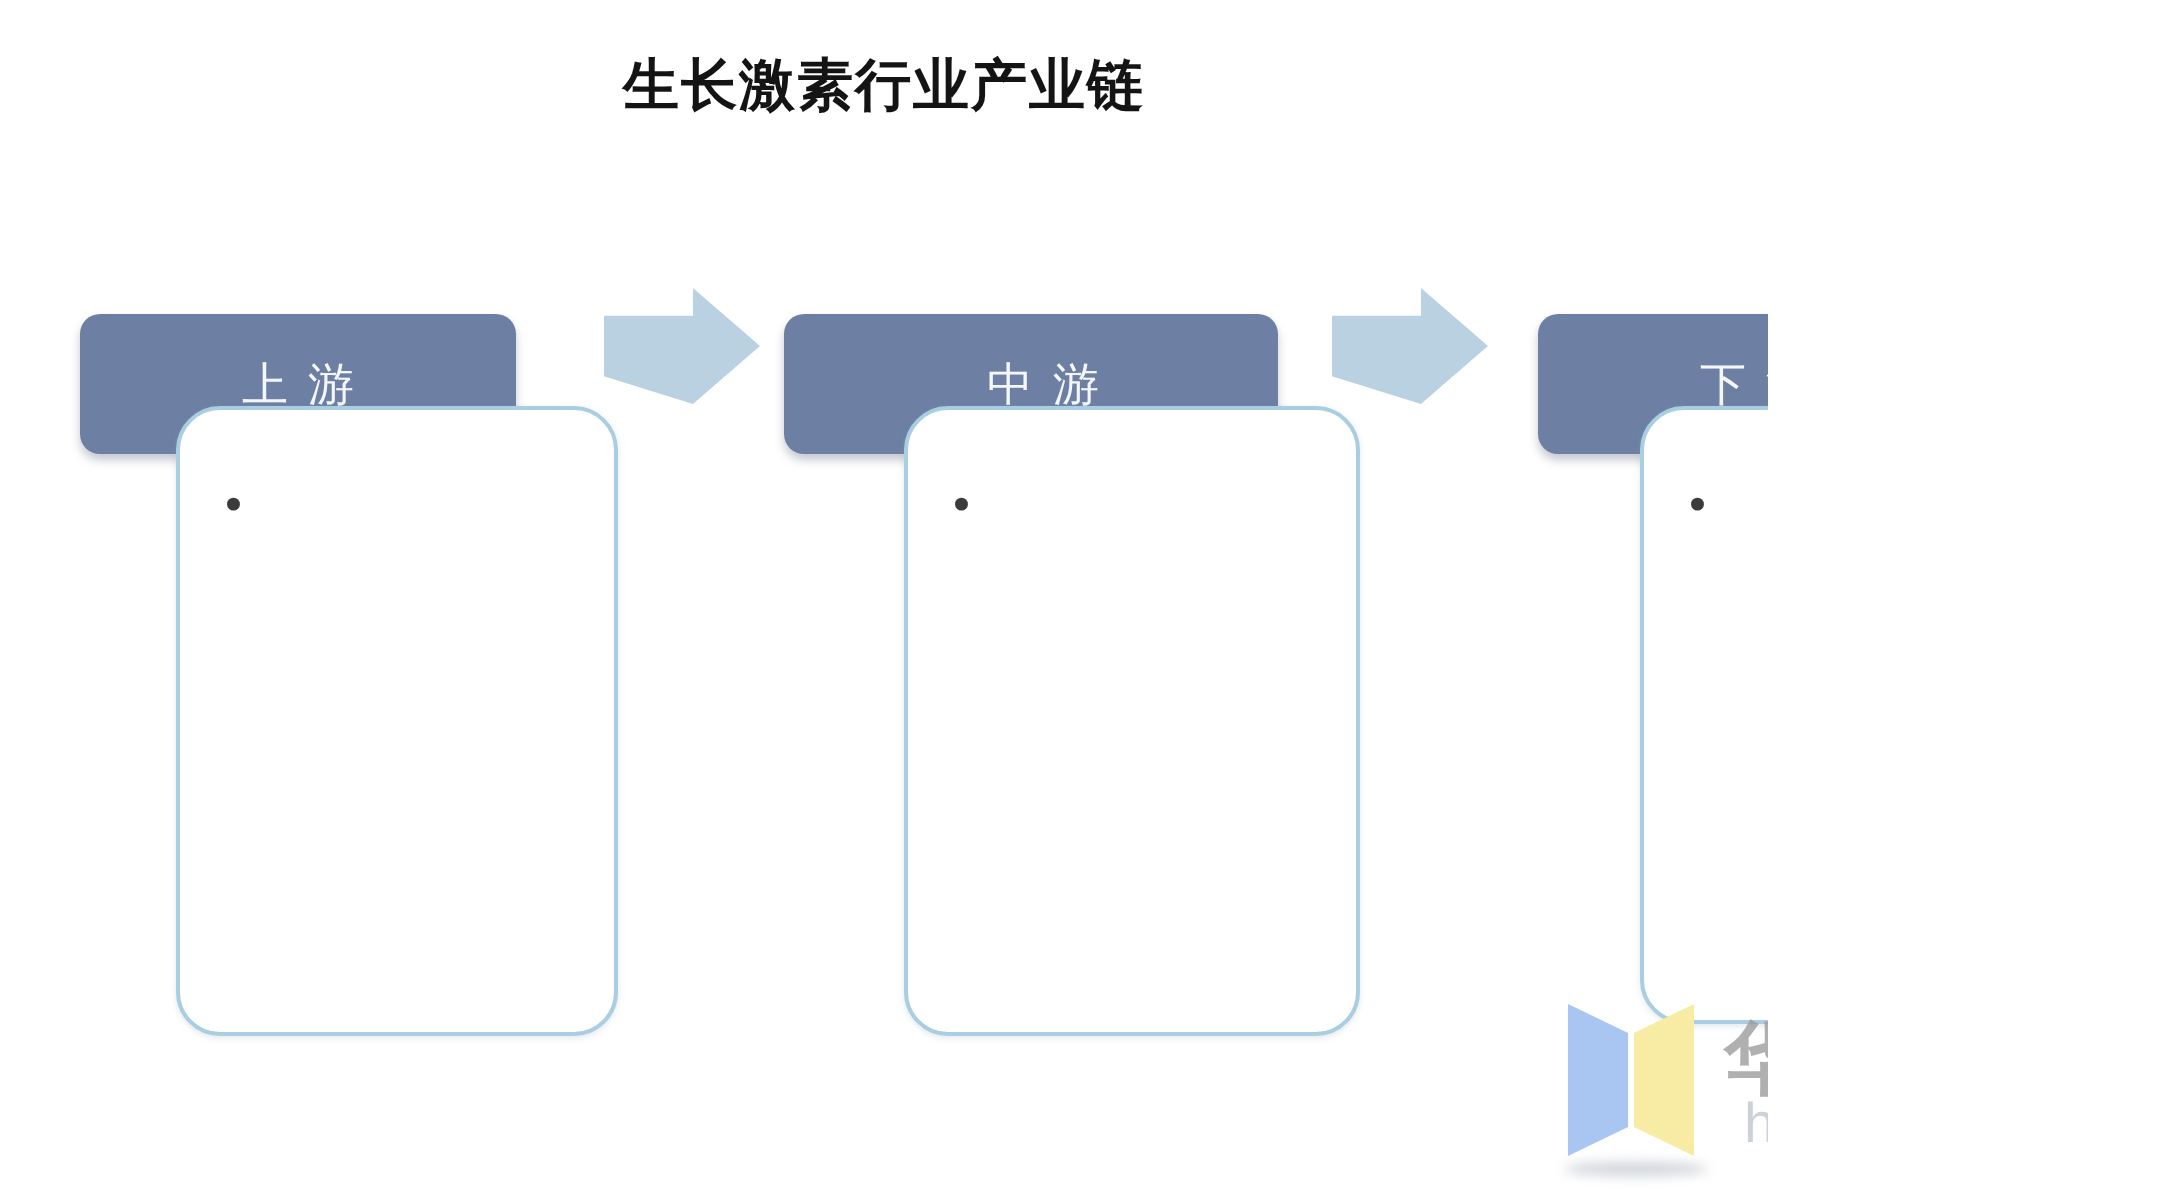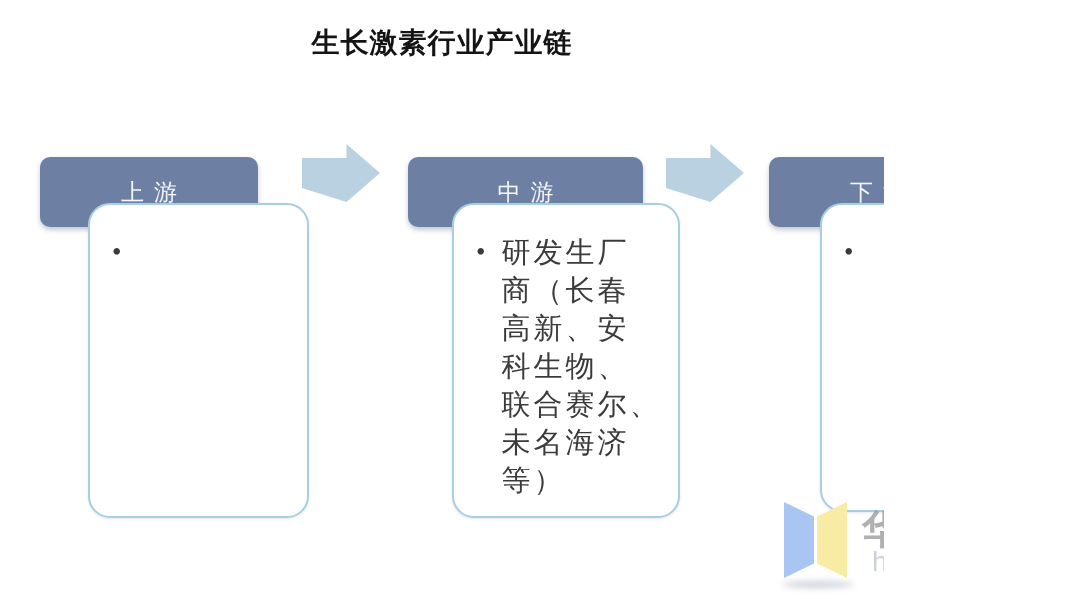--- a/index.html
+++ b/index.html
@@ -13,21 +13,21 @@
   }
   .header-box{
     position:absolute;top:141px;height:70px;background:var(--header-bg);
     border-radius:10px;color:var(--header-text);display:flex;align-items:center;
     justify-content:center;font-size:23px;letter-spacing:10px;text-indent:10px;
     font-family:"Liberation Serif",serif;z-index:1;
     box-shadow:0 3px 5px rgba(90,100,120,.35);
     margin-top:16px;
   }
   .s1h{left:40px;width:218px;}
-  .s2h{left:408px;width:235px;}
+  .s2h{left:392px;width:235px;padding-left:12px;}
   .s3h{left:769px;width:218px;text-align:right;}
   .content-box{
     position:absolute;top:203px;height:315px;background:var(--box-bg);
     border:2px solid var(--box-border);border-radius:22px;z-index:2;
     box-sizing:border-box;padding:28px 8px 0 22px;display:flex;gap:13px;
     font-size:29px;line-height:38px;color:var(--body-text);
     font-family:"Liberation Serif",serif;letter-spacing:3px;
     box-shadow:0 1px 3px rgba(140,160,180,.25);
   }
   .s1c{left:88px;width:221px;}
@@ -78,27 +78,20 @@
     <span class="bullet">•</span>
   </div>
 
   <div class="block-arrow a1"></div>
 
   <div class="header-box s2h">
     <span>中游</span>
   </div>
   <div class="content-box s2c">
     <span class="bullet">•</span>
-    <span class="body-text">研发生厂
-商（长春
-高新、安
-科生物、
-联合赛尔、
-未名海济
-等）</span>
   </div>
 
   <div class="block-arrow a2"></div>
 
   <div class="header-box s3h">
     <span>下游</span>
   </div>
   <div class="content-box s3c">
     <span class="bullet">•</span>
   </div>

